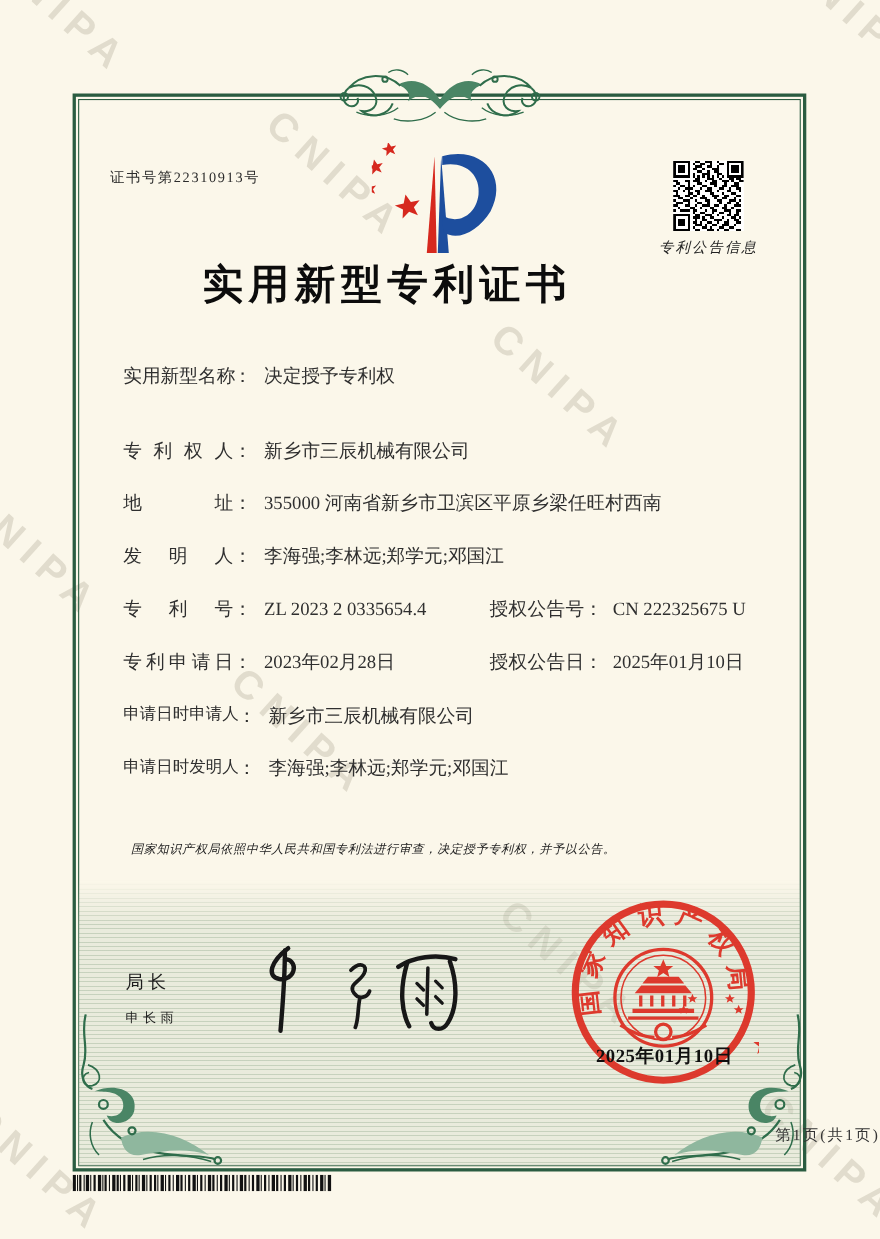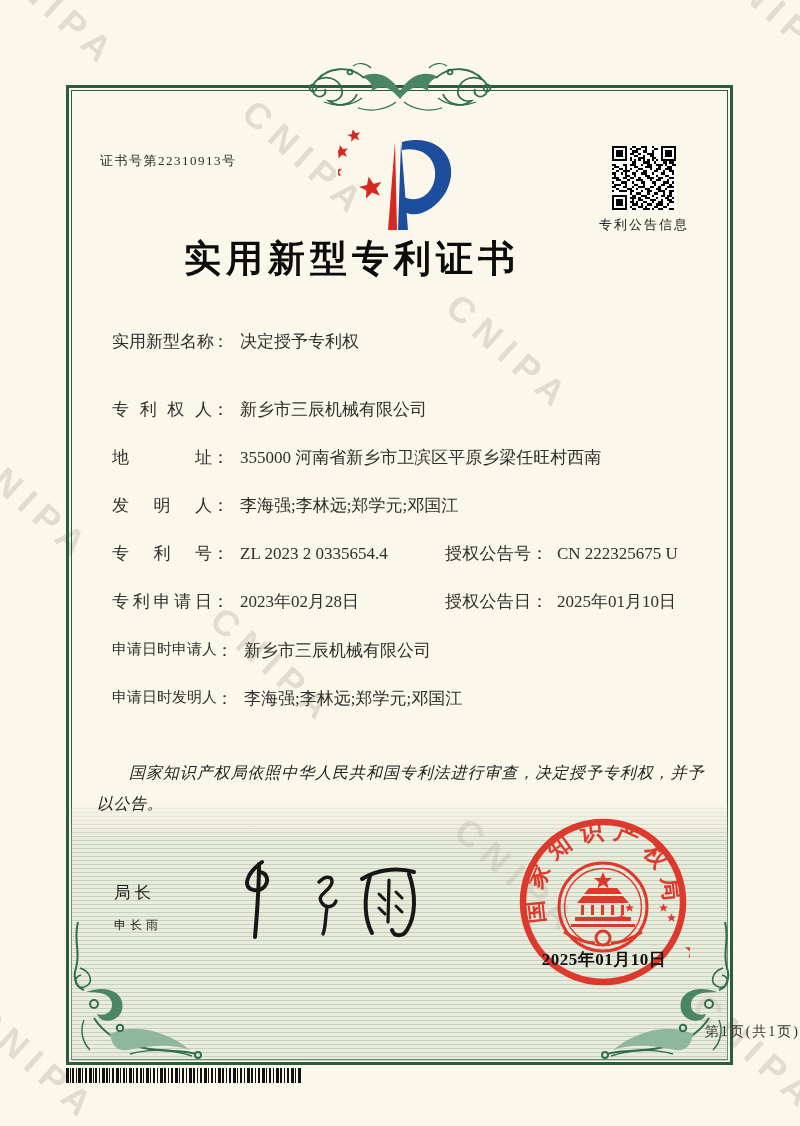--- a/index.html
+++ b/index.html
@@ -28,35 +28,35 @@
 
   
   .content { position:absolute; inset:0; z-index:4; }
 
   .cert-no { position:absolute; left:100px; top:152px; font-size:13px; letter-spacing:1.5px; color:#2b2b2b; }
 
   .logo { position:absolute; left:338px; top:130px; }
 
   .qr-block { position:absolute; left:596px; top:146px; width:96px; text-align:center; }
   .qr { width:64px; height:64px; margin:0 auto; display:block; background:#fff; }
-  .qr-caption { margin-top:6px; font-size:13px; letter-spacing:2px; color:#222; }
+  .qr-caption { margin-top:6px; font-size:13px; letter-spacing:2px; color:#222; font-style:italic; }
 
   .doc-title { position:absolute; left:0; top:234px; width:704px; text-align:center;
                font-size:37px; font-weight:bold; letter-spacing:5px; color:#0c0c0c; }
 
   .field-row { position:absolute; left:112px; height:22px; font-size:17px; color:#2f2f2f; white-space:nowrap; }
   .flabel { display:inline-flex; justify-content:space-between; width:100px; vertical-align:top; }
   .flabel.small { font-size:15px; width:104px; padding-top:1px; }
   .colon { display:inline-block; }
   .fvalue { display:inline-block; margin-left:11px; }
   .pair2 { position:absolute; left:333px; top:0; white-space:nowrap; }
   .pair2 .flabel { width:86px; }
   .pair2 .fvalue { margin-left:9px;font-family:Liberation Serif, serif; }
 
-  .notice { position:absolute; left:97px; top:757px; width:607px; font-size:16px; line-height:31px;
+  .notice { position:absolute; left:97px; top:757px; width:607px; font-size:11px; line-height:31px;
             letter-spacing:0.6px; color:#222; text-align:justify; text-align-last:left;
             text-indent:2em; font-style:italic; }
 
   .sig-role { position:absolute; left:114px; top:882px; font-family:"Liberation Sans", sans-serif;
               font-size:16.5px; letter-spacing:4px; color:#1d1d1d;text-align:center; }
   .sig-name { position:absolute; left:114px; top:917px; font-family:"Liberation Sans", sans-serif;
               font-size:12px; letter-spacing:4px; color:#1d1d1d; }
   .sig-script { position:absolute; left:226px; top:850px; }
 
   .seal { position:absolute; left:516px; top:815px; width:174px; height:174px; }

